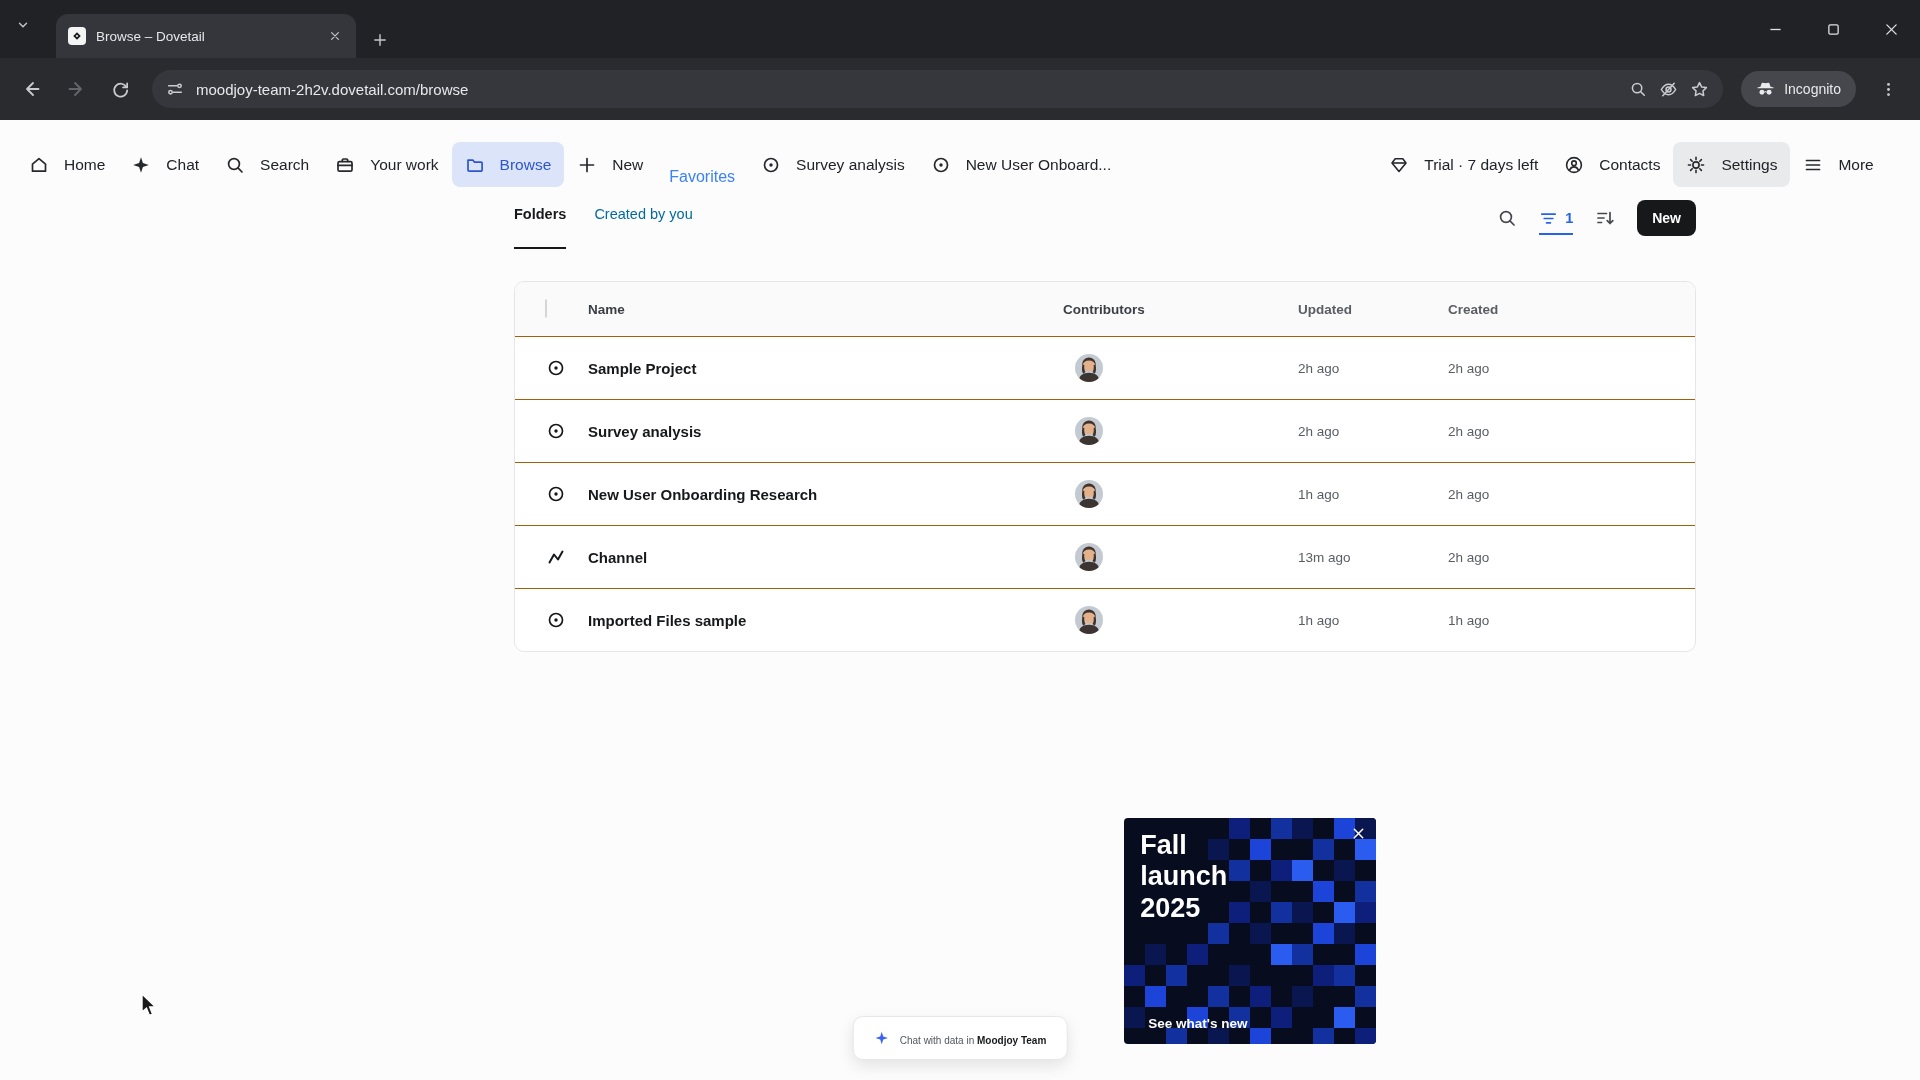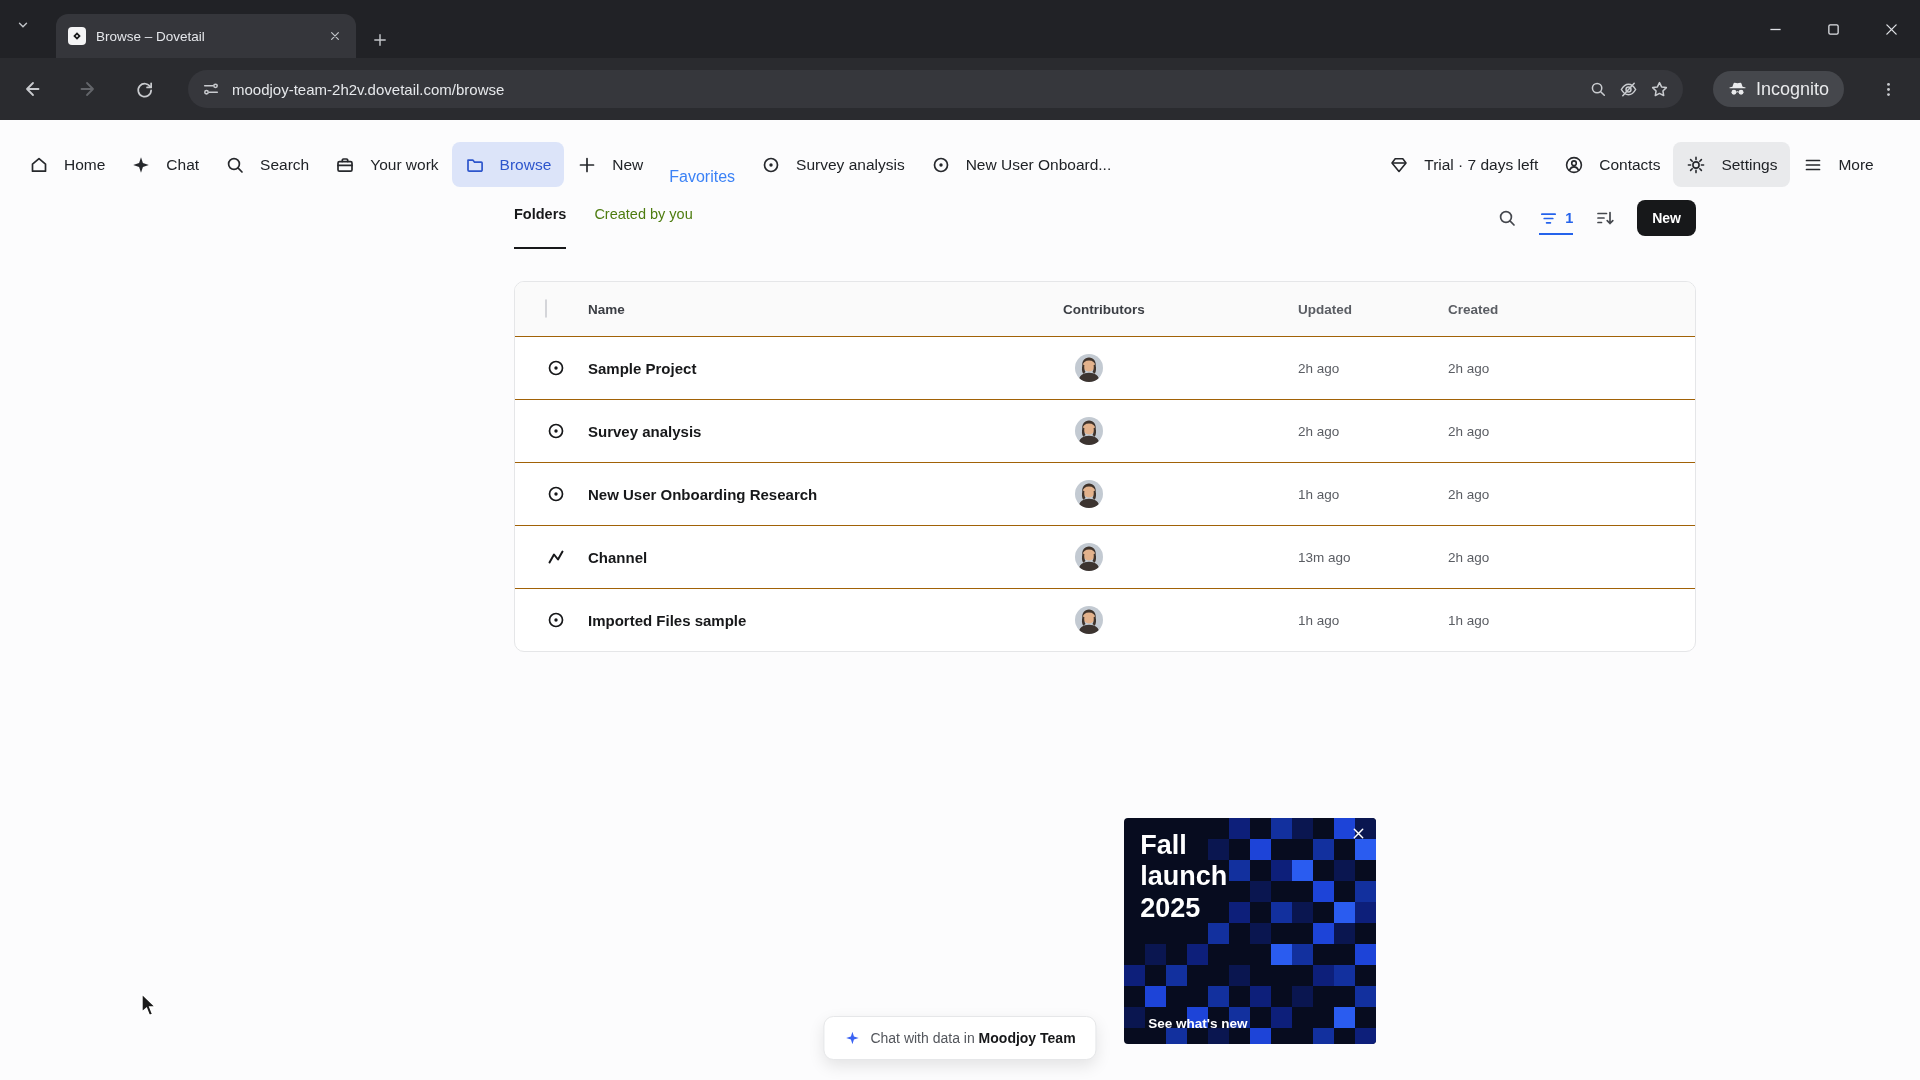--- a/index.html
+++ b/index.html
@@ -17,27 +17,27 @@
   .tab-search-btn { position: absolute; left: 16px; top: 18px; color: #c3c6ca; cursor: pointer; }
   .tab { margin-left: 56px; width: 300px; height: 44px; background: #35363b; border-radius: 12px 12px 0 0;
          display: flex; align-items: center; padding: 0 10px 0 12px; gap: 10px; cursor: pointer; }
   .favicon { width: 18px; height: 18px; background: #f4f4f5; border-radius: 4px; display: flex; align-items: center; justify-content: center; }
   .tab-title { color: #e4e6ea; font-size: 13.5px; flex: 1; white-space: nowrap; overflow: hidden; }
   .tab-close { color: #c3c6ca; width: 22px; height: 22px; border-radius: 50%; display: flex; align-items: center; justify-content: center; cursor: pointer; }
   .newtab-btn { color: #c3c6ca; margin: 0 0 10px 16px; cursor: pointer; }
   .win-controls { position: absolute; right: 0; top: 0; height: 100%; display: flex; }
   .win-btn { width: 58px; height: 100%; display: flex; align-items: center; justify-content: center; color: #dfe1e5; cursor: pointer; }
 
-  .toolbar { height: 62px; background: #2a2b2f; display: flex; align-items: center; padding: 0 12px; gap: 16px; }
+  .toolbar { height: 62px; background: #2a2b2f; display: flex; align-items: center; padding: 0 12px; gap: 4px; }
   .nav-btn { width: 40px; height: 40px; border-radius: 50%; display: flex; align-items: center; justify-content: center; color: #c9cbcf; cursor: pointer; flex: 0 0 auto; }
   .nav-btn.disabled { color: #63656a; }
   .omnibox { flex: 1; height: 38px; background: #36373c; border-radius: 19px; display: flex; align-items: center; padding: 0 14px; gap: 12px; margin: 0 8px; cursor: text; }
   .url { color: #e6e8eb; font-size: 15px; flex: 1; white-space: nowrap; }
   .omni-icon { color: #c9cbcf; cursor: pointer; flex: 0 0 auto; }
-  .incognito-pill { height: 36px; background: #45474c; border-radius: 18px; display: flex; align-items: center; gap: 9px; padding: 0 15px; color: #e9eaec; font-size: 18px; margin: 0 8px 0 6px; flex: 0 0 auto; }
+  .incognito-pill { height: 36px; background: #45474c; border-radius: 18px; display: flex; align-items: center; gap: 9px; padding: 0 15px; color: #e9eaec; font-size: 14px; margin: 0 8px 0 6px; flex: 0 0 auto; }
 
   
   .app { display: flex; height: 960px; background: #fcfcfd; }
 
   .sidebar { width: 290px; padding: 22px 16px 14px; display: flex; flex: 0 0 auto; }
   .side-item { height: 45px; border-radius: 8px; display: flex; align-items: center; gap: 15px; padding: 0 13px;
                font-size: 15.5px; color: #202327; cursor: pointer; flex: 0 0 auto; }
   .side-item .icn { color: #26282c; flex: 0 0 auto; }
   .side-item.active { background: #dce4f9; color: #2d55cc; font-weight: 500; }
   .side-item.active .icn { color: #2d55cc; }
@@ -60,42 +60,42 @@
       42px 210px #12309e,84px 210px #0a1650,126px 210px #1d44d8,189px 210px #12309e,231px 210px #0d1f7a; }
   .promo-title { position: absolute; left: 16px; top: 12px; width: 132px; color: #fff; font-size: 27px; font-weight: 700; line-height: 1.16; }
   .promo-cta { position: absolute; left: 24px; bottom: 13px; color: #fff; font-size: 13.5px; font-weight: 600; cursor: pointer; }
   .promo-close { position: absolute; right: 11px; top: 9px; color: #fff; cursor: pointer; }
 
   .content { flex: 1; padding-top: 86px; }
   .content-inner { width: 1182px; margin: 0 auto; }
 
   .tabs-row { display: flex; align-items: flex-start; }
   .tab-item { font-size: 14.5px; font-weight: 700; color: #17181a; padding-bottom: 25px; border-bottom: 2px solid #17181a; margin-right: 28px; cursor: pointer; }
-  .tab-item.inactive { color: #4d7c0f; font-weight: 500; border-bottom-color: transparent; }
+  .tab-item.inactive { color: #0369a1; font-weight: 500; border-bottom-color: transparent; }
   .controls { margin-left: auto; display: flex; align-items: center; gap: 22px; margin-top: -6px; }
   .icon-btn { color: #44474d; cursor: pointer; }
   .filter-group { display: flex; align-items: center; gap: 7px; color: #2563eb; font-size: 14.5px; font-weight: 600;
                   border-bottom: 2px solid #2563eb; padding-bottom: 5px; margin-bottom: -7px; cursor: pointer; }
   .new-btn { background: #17181a; color: #fff; font-size: 14px; font-weight: 700; padding: 10px 15px; border-radius: 8px; border: none; cursor: pointer; font-family: inherit; }
 
   .table { margin-top: 32px; border: 1px solid #e5e6e8; border-radius: 10px; overflow: hidden; background: #fff; }
   .trow { display: grid; grid-template-columns: 64px 476px 238px 150px 1fr; align-items: center; height: 63px; border-top: 1px solid #a16207; cursor: pointer; }
   .trow.thead { height: 54px; background: #fafafa; border-top: none; cursor: default; }
   .th { font-size: 13.5px; font-weight: 700; color: #3b3e44; }
   .cell-check { padding-left: 30px; }
   .checkbox { width: 19px; height: 19px; border: 1.5px solid #d4d5d9; border-radius: 5px; background: #fff; cursor: pointer; }
   .cell-name { padding-left: 9px; display: flex; align-items: center; font-size: 15px; font-weight: 600; color: #17181a; }
   .cell-icon { padding-left: 31px; color: #17181a; }
   .cell-contrib { padding-left: 8px; }
   .avatar { width: 28px; height: 28px; margin-left: 12px; }
   .cell-time { padding-left: 5px; font-size: 13.5px; color: #5a5d63; }
 
   .chat-pill { position: absolute; left: 50%; bottom: 20px; transform: translateX(-50%); background: #fff;
                border: 1px solid #e6e7e9; box-shadow: 0 6px 16px rgba(0,0,0,.10); border-radius: 10px;
-               padding: 13px 20px; display: flex; align-items: flex-end; gap: 10px; font-size: 14px; color: #53565c; cursor: pointer; white-space: nowrap; }
+               padding: 13px 20px; display: flex; align-items: flex-end; gap: 10px; font-size: 10px; color: #53565c; cursor: pointer; white-space: nowrap; }
   .chat-pill b { color: #17181a; font-weight: 700; }
   .sparkle { color: #3b63f3; }
 
   .cursor-overlay { position: absolute; left: 138px; top: 993px; pointer-events: none; z-index: 50; }
 </style>
 </head>
 <body>
 
 <svg width="0" height="0" style="position:absolute">
   <symbol id="sym-avatar" viewBox="0 0 32 32">

